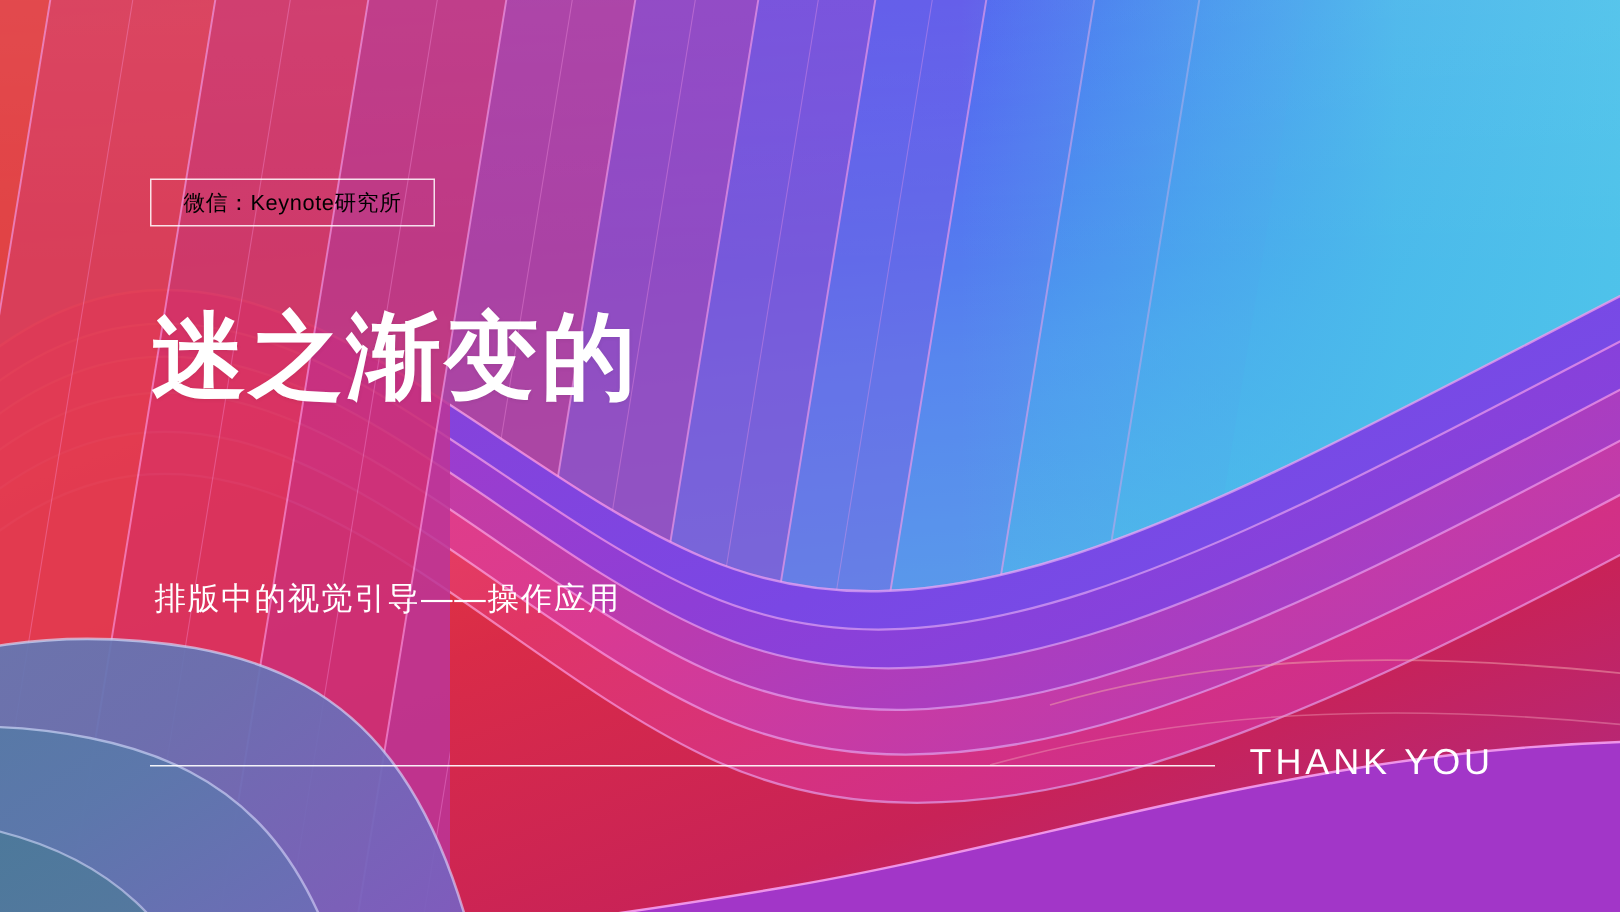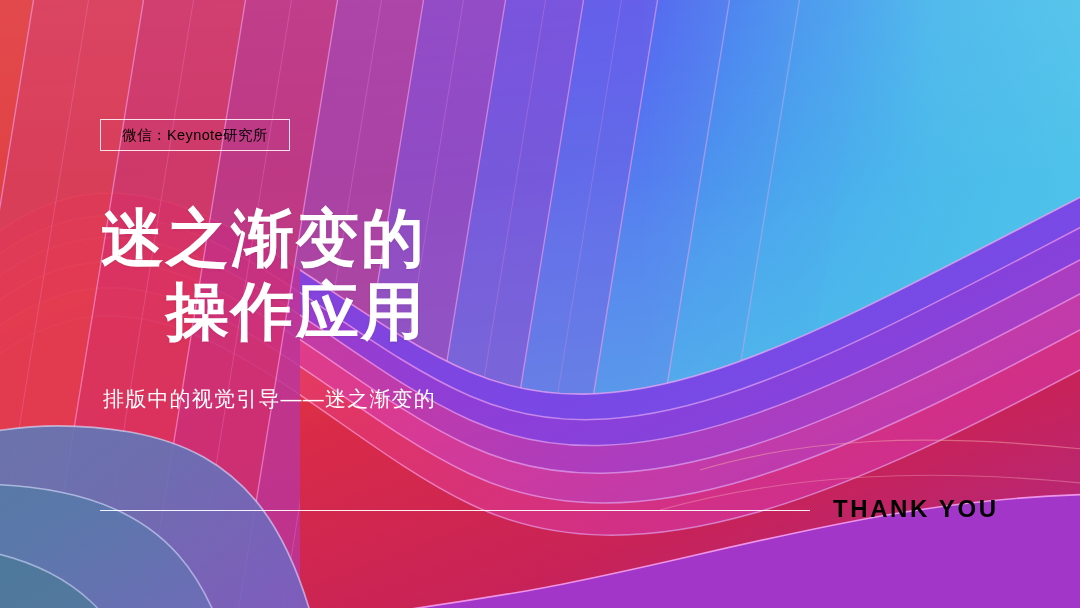--- a/index.html
+++ b/index.html
@@ -80,23 +80,23 @@
     top: 510px;
     width: 710px;
     height: 1px;
     background: rgba(255,255,255,0.92);
   }
 
   .thanks {
     position: absolute;
     left: 833px;
     top: 495px;
-    color: #000000;
+    color: #ffffff;
     font-size: 24px;
-    font-weight: 700;
+    font-weight: 400;
     letter-spacing: 2.6px;
     white-space: nowrap;
   }
 </style>
 </head>
 <body>
 
 <div id="slide">
 
   <svg id="bg-svg" viewBox="0 0 1080 608" preserveAspectRatio="none">
@@ -336,23 +336,22 @@
   </svg>
 
   <div id="content">
 
     <div class="badge">
       <span>微信：Keynote研究所</span>
     </div>
 
     <div class="title">
       <span class="title-line">迷之渐变的</span>
-      <span class="title-line">操作应用</span>
     </div>
 
-    <div class="subtitle">排版中的视觉引导——迷之渐变的</div>
+    <div class="subtitle">排版中的视觉引导——操作应用</div>
 
     <div class="rule"></div>
 
     <div class="thanks">THANK YOU</div>
 
   </div>
 </div>
 
 </body></html>

